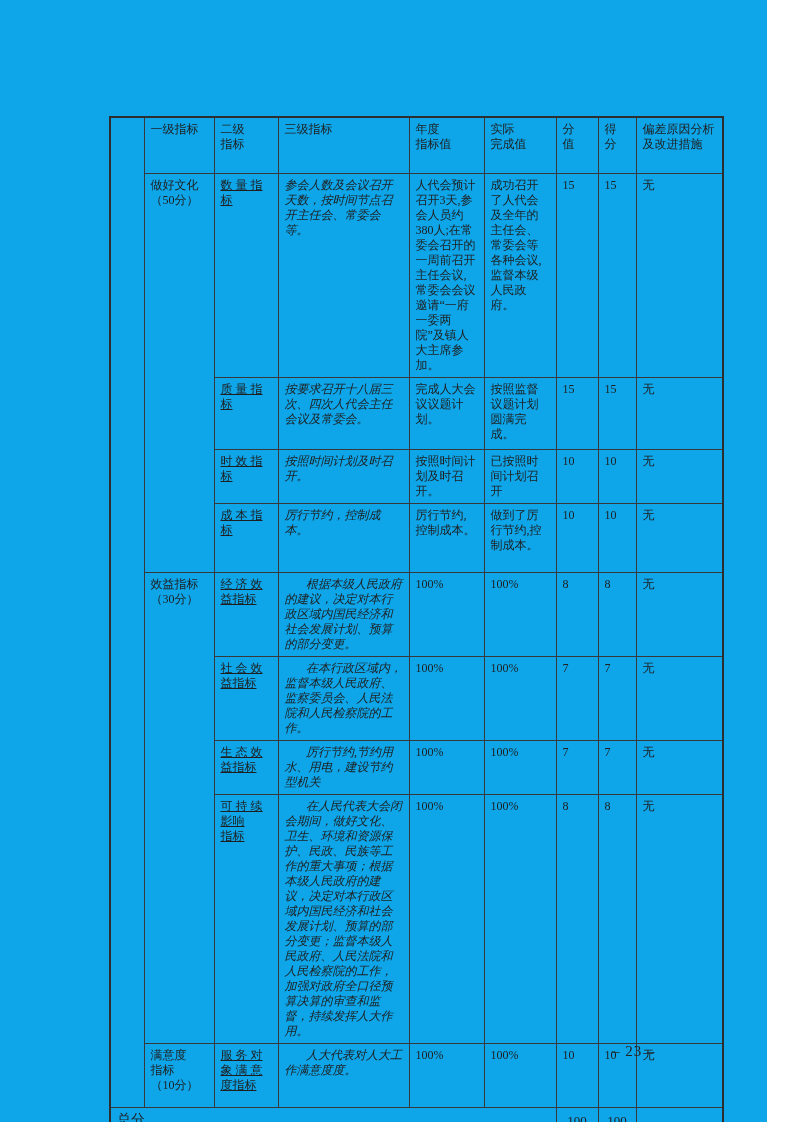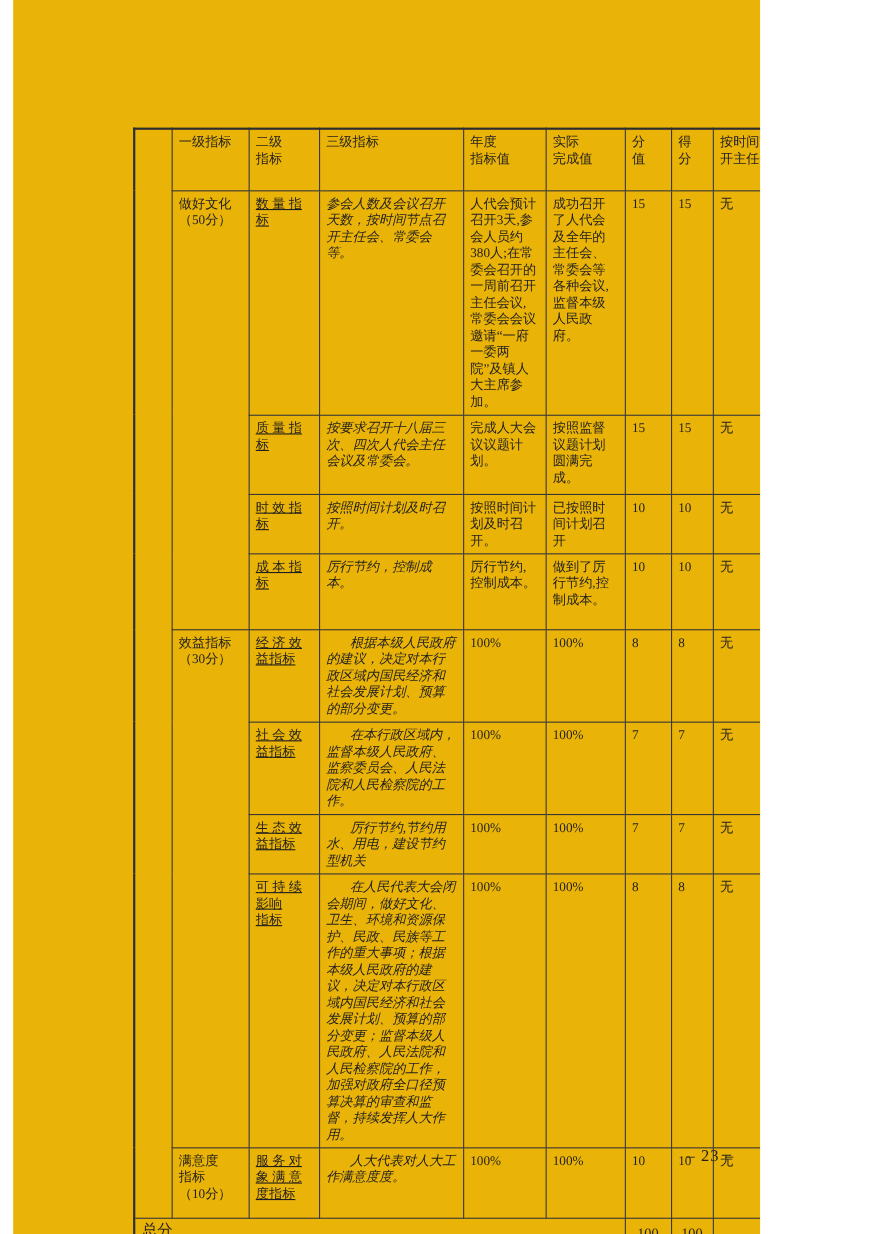--- a/index.html
+++ b/index.html
@@ -1,21 +1,21 @@
 <!DOCTYPE html>
 <html><head>
 <meta charset="utf-8">
 <style>
   html,body{margin:0;padding:0;}
   body{
     width:793px;height:1122px;background:#ffffff;position:relative;
     font-family:"Liberation Serif","DejaVu Serif",serif;
     color:#1f1f1f;
   }
-  .page{position:absolute;left:12px;top:0;width:679px;height:1122px;background:#eab308;overflow:hidden;}
+  .page{position:absolute;left:0;top:0;width:767px;height:1122px;background:#0ea5e9;overflow:hidden;}
   table.eval{
     position:absolute;left:109px;top:116px;width:613px;
     border-collapse:collapse;table-layout:fixed;
     border:2px solid #2e2e2e;
   }
   table.eval td{
     border:1px solid #383838;
     vertical-align:top;
     padding:4px 6px;
     font-size:12px;line-height:15px;
@@ -67,21 +67,21 @@
 指标</td>
       <td class="hdr">三级指标</td>
       <td class="hdr">年度
 指标值</td>
       <td class="hdr">实际
 完成值</td>
       <td class="hdr">分
 值</td>
       <td class="hdr">得
 分</td>
-      <td class="hdr">按时间节点召开主任会</td>
+      <td class="hdr">偏差原因分析及改进措施</td>
     </tr>
 
     <tr style="height:169px">
       <td class="lvl1" rowspan="4">做好文化
 （50分）</td>
       <td class="lvl2">数 量 指
 标</td>
       <td class="lvl3">参会人数及会议召开天数，按时间节点召开主任会、常委会等。</td>
       <td class="ann">人代会预计召开3天,参会人员约380人;在常委会召开的一周前召开主任会议,常委会会议邀请“一府一委两院”及镇人大主席参加。</td>
       <td class="act">成功召开了人代会及全年的主任会、常委会等各种会议,监督本级人民政府。</td>

